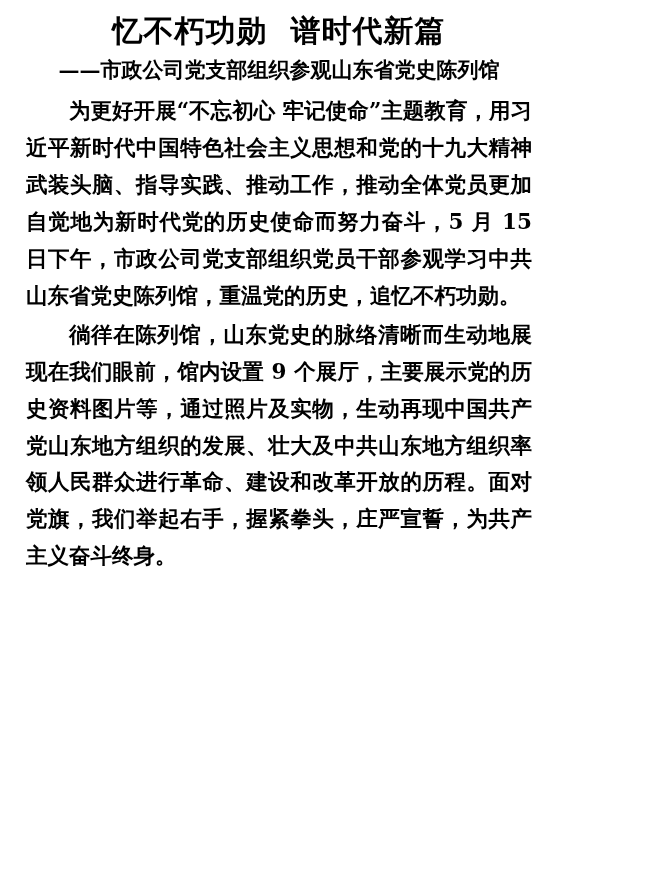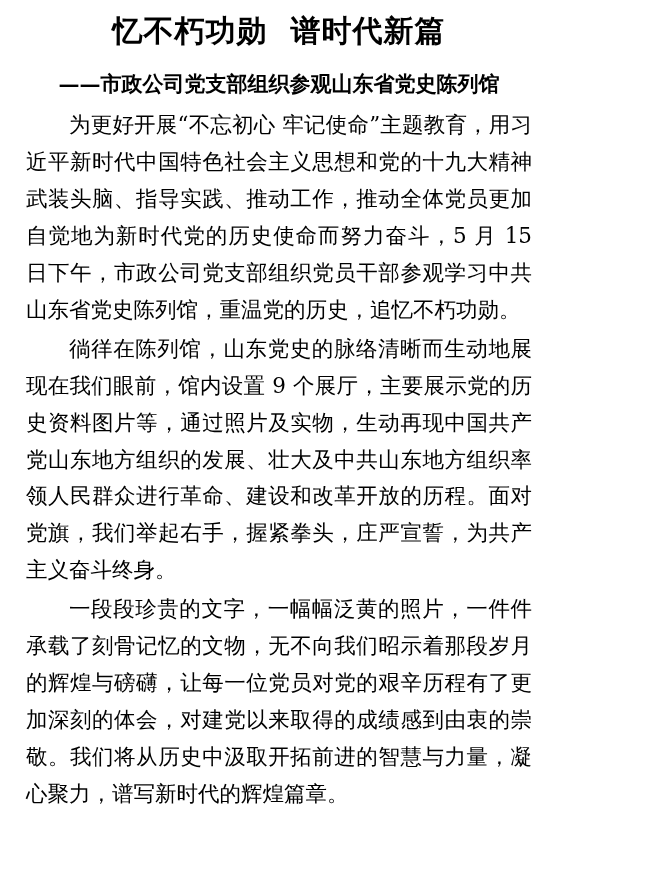--- a/index.html
+++ b/index.html
@@ -28,47 +28,47 @@
     letter-spacing: 1px;
     line-height: 1.25;
     margin: 4px 0 2px 0;
     white-space: pre;
   }
   .doc-subtitle {
     text-align: center;
     font-size: 21px;
     font-weight: bold;
     line-height: 1.3;
-    margin: 20px 0 10px 0;
+    margin: 6px 0 10px 0;
     white-space: pre;
   }
   .body-text {
     font-size: 21.5px;
     line-height: 1.72;
     text-align: justify;
     text-justify: inter-ideograph;
     margin: 0;
   }
   .para {
     text-indent: 2em;
     margin: 0 0 2px 0;
     font-size: 21.5px;
     line-height: 1.72;
     text-align: justify;
     text-justify: inter-ideograph;
+    font-weight: bold;
   }
 </style>
 </head>
 <body>
 
 <div class="page">
 
   <h1 class="doc-title">忆不朽功勋  谱时代新篇</h1>
 
   <h2 class="doc-subtitle">——市政公司党支部组织参观山东省党史陈列馆</h2>
 
   <div class="body-text">
     <p class="para">为更好开展“不忘初心  牢记使命”主题教育，用习近平新时代中国特色社会主义思想和党的十九大精神武装头脑、指导实践、推动工作，推动全体党员更加自觉地为新时代党的历史使命而努力奋斗，5 月 15 日下午，市政公司党支部组织党员干部参观学习中共山东省党史陈列馆，重温党的历史，追忆不朽功勋。</p>
     <p class="para">徜徉在陈列馆，山东党史的脉络清晰而生动地展现在我们眼前，馆内设置 9 个展厅，主要展示党的历史资料图片等，通过照片及实物，生动再现中国共产党山东地方组织的发展、壮大及中共山东地方组织率领人民群众进行革命、建设和改革开放的历程。面对党旗，我们举起右手，握紧拳头，庄严宣誓，为共产主义奋斗终身。</p>
-    <p class="para">一段段珍贵的文字，一幅幅泛黄的照片，一件件承载了刻骨记忆的文物，无不向我们昭示着那段岁月的辉煌与磅礴，让每一位党员对党的艰辛历程有了更加深刻的体会，对建党以来取得的成绩感到由衷的崇敬。我们将从历史中汲取开拓前进的智慧与力量，凝心聚力，谱写新时代的辉煌篇章。</p>
   </div>
 
 </div>
 
 </body></html>

